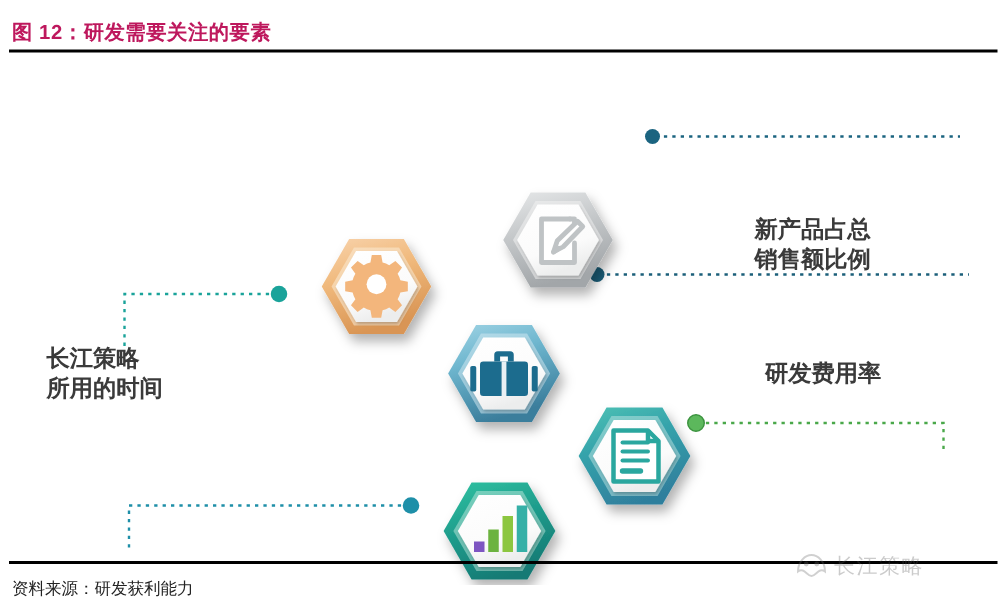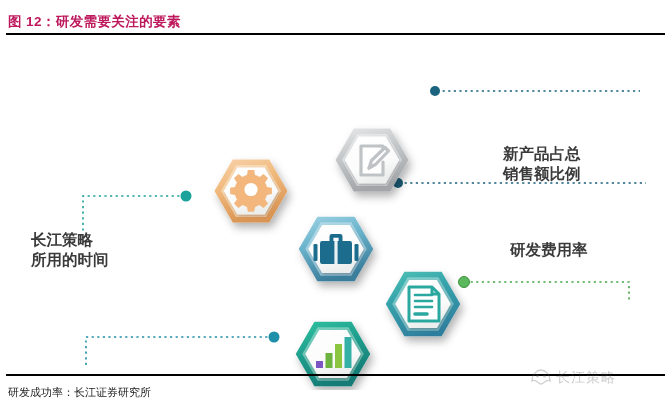--- a/index.html
+++ b/index.html
@@ -265,21 +265,21 @@
 
   <div class="label right" id="label-rd-expense-ratio">研发费用率</div>
 
 
   <div class="label left" id="label-rd-time">长江策略
 所用的时间</div>
 
 </div>
 
 <div id="footer-rule"></div>
-<div id="source-note">研发成功率：长江证券研究所</div>
+<div id="source-note">资料来源：研发获利能力</div>
 
 <div id="watermark">
   <span class="wm-mark">
     <svg viewBox="0 0 26 22" width="26" height="22">
       <path d="M4 14 C4 7, 9 3, 13 3 C17 3, 22 7, 22 14 C18 11, 16 17, 13 17 C10 17, 8 11, 4 14 Z" fill="none" stroke="#666" stroke-width="1.3"></path>
       <circle cx="9.5" cy="9" r="1.6" fill="#666"></circle>
       <circle cx="16.5" cy="9" r="1.6" fill="#666"></circle>
     </svg>
   </span>
   <span class="wm-text">长江策略</span>

